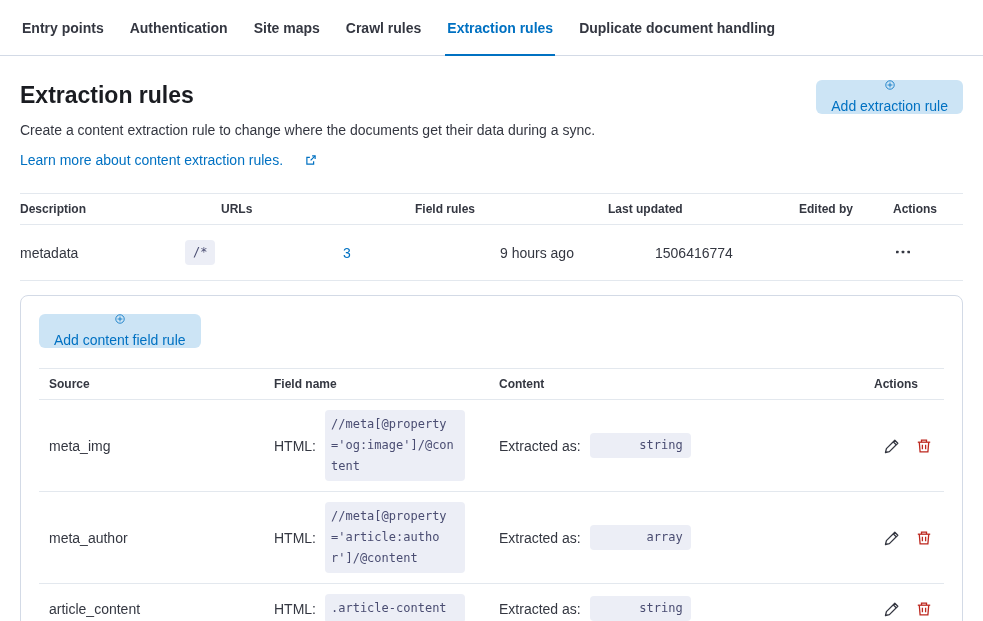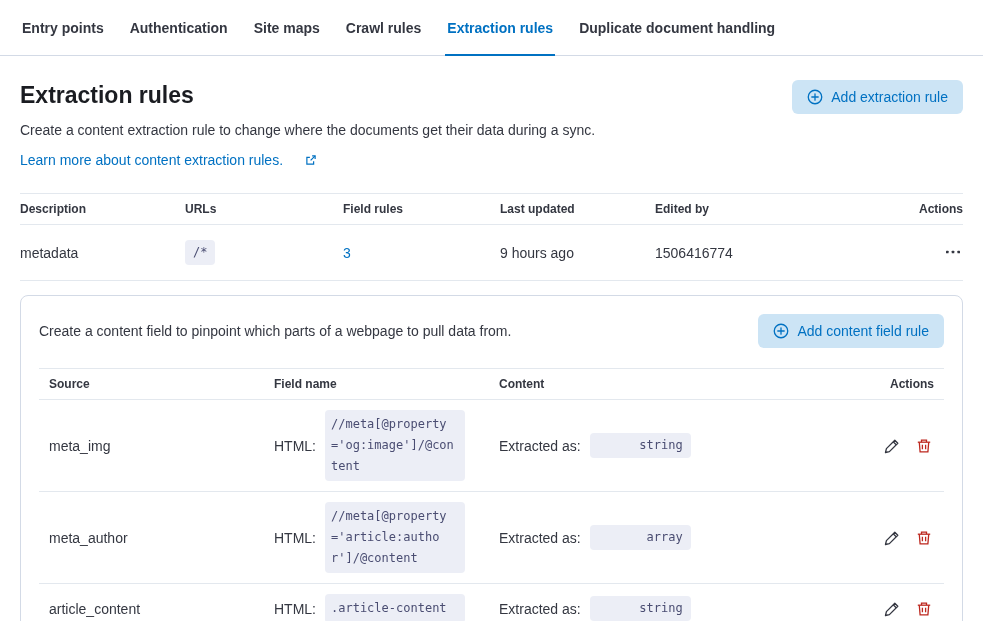--- a/index.html
+++ b/index.html
@@ -3,44 +3,44 @@
 <meta charset="utf-8">
 <style>
   :root{
     --primary:#0071c2; --danger:#bd271e; --text:#343741; --title:#1a1c21;
     --border:#d3dae6; --row-border:#e3e8ee; --code-bg:#eceef6; --code-text:#4a4d72;
     --btn-bg:#cce4f5;
   }
   *{margin:0;padding:0;box-sizing:border-box;}
   html,body{width:983px;height:621px;}
   body{background:#fff;color:var(--text);font-family:"Liberation Sans","DejaVu Sans",sans-serif;overflow:hidden;}
-  button{font-family:inherit;}
+  button{font-family:inherit;flex-direction:column;}
 
   
   .tab-bar{display:flex;gap:22px;height:56px;padding:0 20px;border-bottom:1px solid var(--border);}
   .tab{display:flex;align-items:center;font-size:14px;font-weight:700;color:var(--text);
        border-bottom:2px solid transparent;margin-bottom:-1px;padding:2px 2px 0;cursor:pointer;white-space:nowrap;}
   .tab.active{color:var(--primary);border-bottom-color:var(--primary);}
 
   
   .page-header{display:flex;justify-content:space-between;align-items:flex-start;padding:24px 20px 0;}
   .page-title{font-size:23px;line-height:30px;font-weight:700;color:var(--title);}
   .btn{display:inline-flex;align-items:center;gap:8px;height:34px;padding:0 15px;border:none;border-radius:6px;
        background:var(--btn-bg);color:var(--primary);font-size:14px;font-weight:500;cursor:pointer;white-space:nowrap;}
   .page-desc{padding:6px 20px 0;font-size:14px;line-height:20px;}
   .learn-link{display:inline-flex;align-items:center;gap:22px;margin:12px 20px 0;font-size:14px;
               color:var(--primary);cursor:pointer;text-decoration:none;}
 
   
   .rules-table{margin:24px 20px 0;}
   .rt-head,.rt-row{display:grid;grid-template-columns:165px 158px 157px 155px 1fr 70px;align-items:center;}
   .rt-head{border-top:1px solid var(--row-border);border-bottom:1px solid var(--row-border);
-           padding:8px 0;font-size:12px;font-weight:700;}
+           padding:8px 0;font-size:12px;font-weight:700;gap:36px;}
   .rt-row{border-bottom:1px solid var(--row-border);padding:15px 0;font-size:14px;}
-  .cell-right{text-align:right;}
+  .cell-right{}
   .link{color:var(--primary);cursor:pointer;text-decoration:none;}
 
   
   .code{font-family:"DejaVu Sans Mono","Liberation Mono",monospace;font-size:12px;background:var(--code-bg);
         color:var(--code-text);border-radius:4px;padding:4px 8px;display:inline-block;line-height:17px;}
   .code-wrap{width:140px;word-break:break-all;line-height:21px;padding:4px 6px;}
   .content-code{width:101px;text-align:right;}
 
   
   .icon-btn{background:none;border:none;cursor:pointer;padding:2px;display:inline-flex;align-items:center;color:var(--text);}
@@ -121,21 +121,20 @@
           <rect x="12.4" y="6.75" width="2.6" height="2.6" rx="0.6"></rect>
         </svg>
       </button>
     </div>
   </div>
 </section>
 
 
 <section class="panel">
   <div class="panel-head">
-    <p class="panel-desc">Create a content field to pinpoint which parts of a webpage to pull data from.</p>
     <button class="btn">
       <svg width="16" height="16" viewBox="0 0 16 16" fill="none">
         <circle cx="8" cy="8" r="6.75" stroke="currentColor" stroke-width="1.3"></circle>
         <path d="M8 4.8v6.4M4.8 8h6.4" stroke="currentColor" stroke-width="1.3" stroke-linecap="round"></path>
       </svg>
       <span>Add content field rule</span>
     </button>
   </div>
 
   <div class="field-table">

